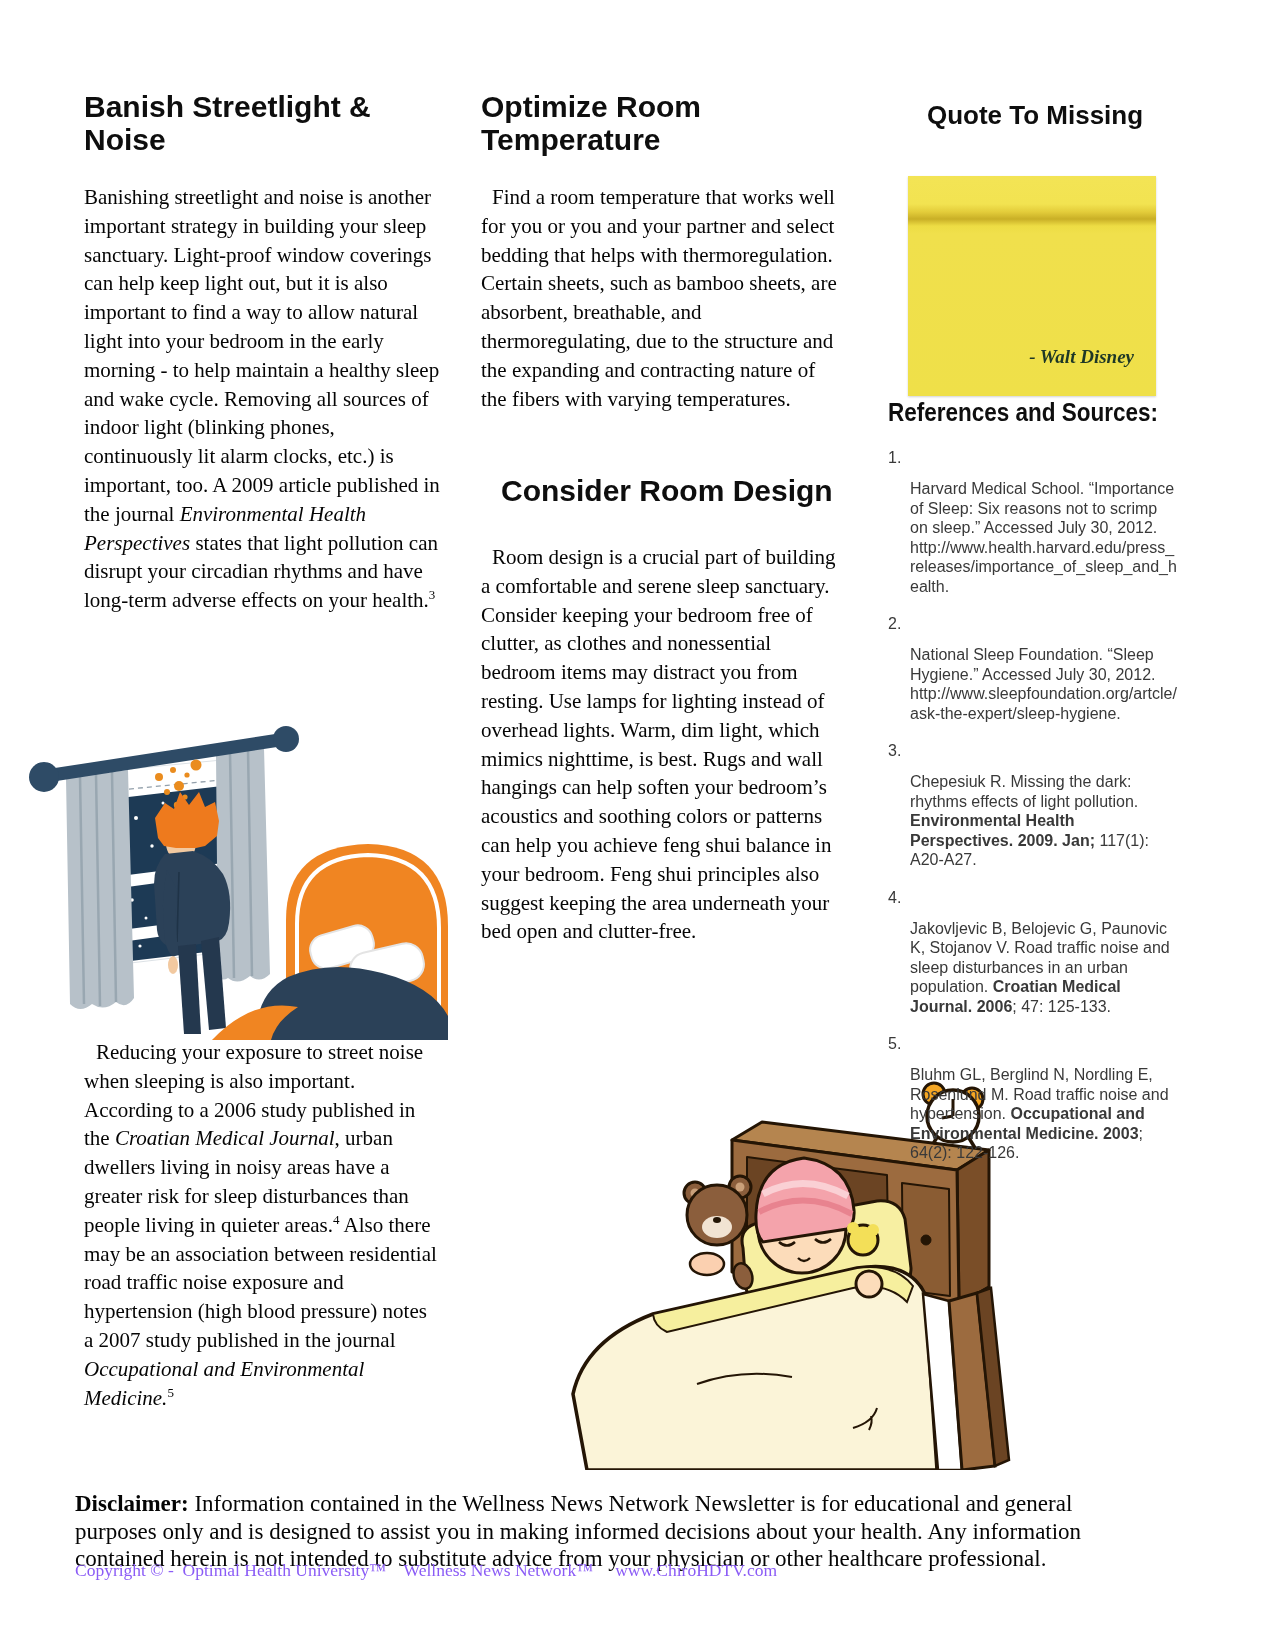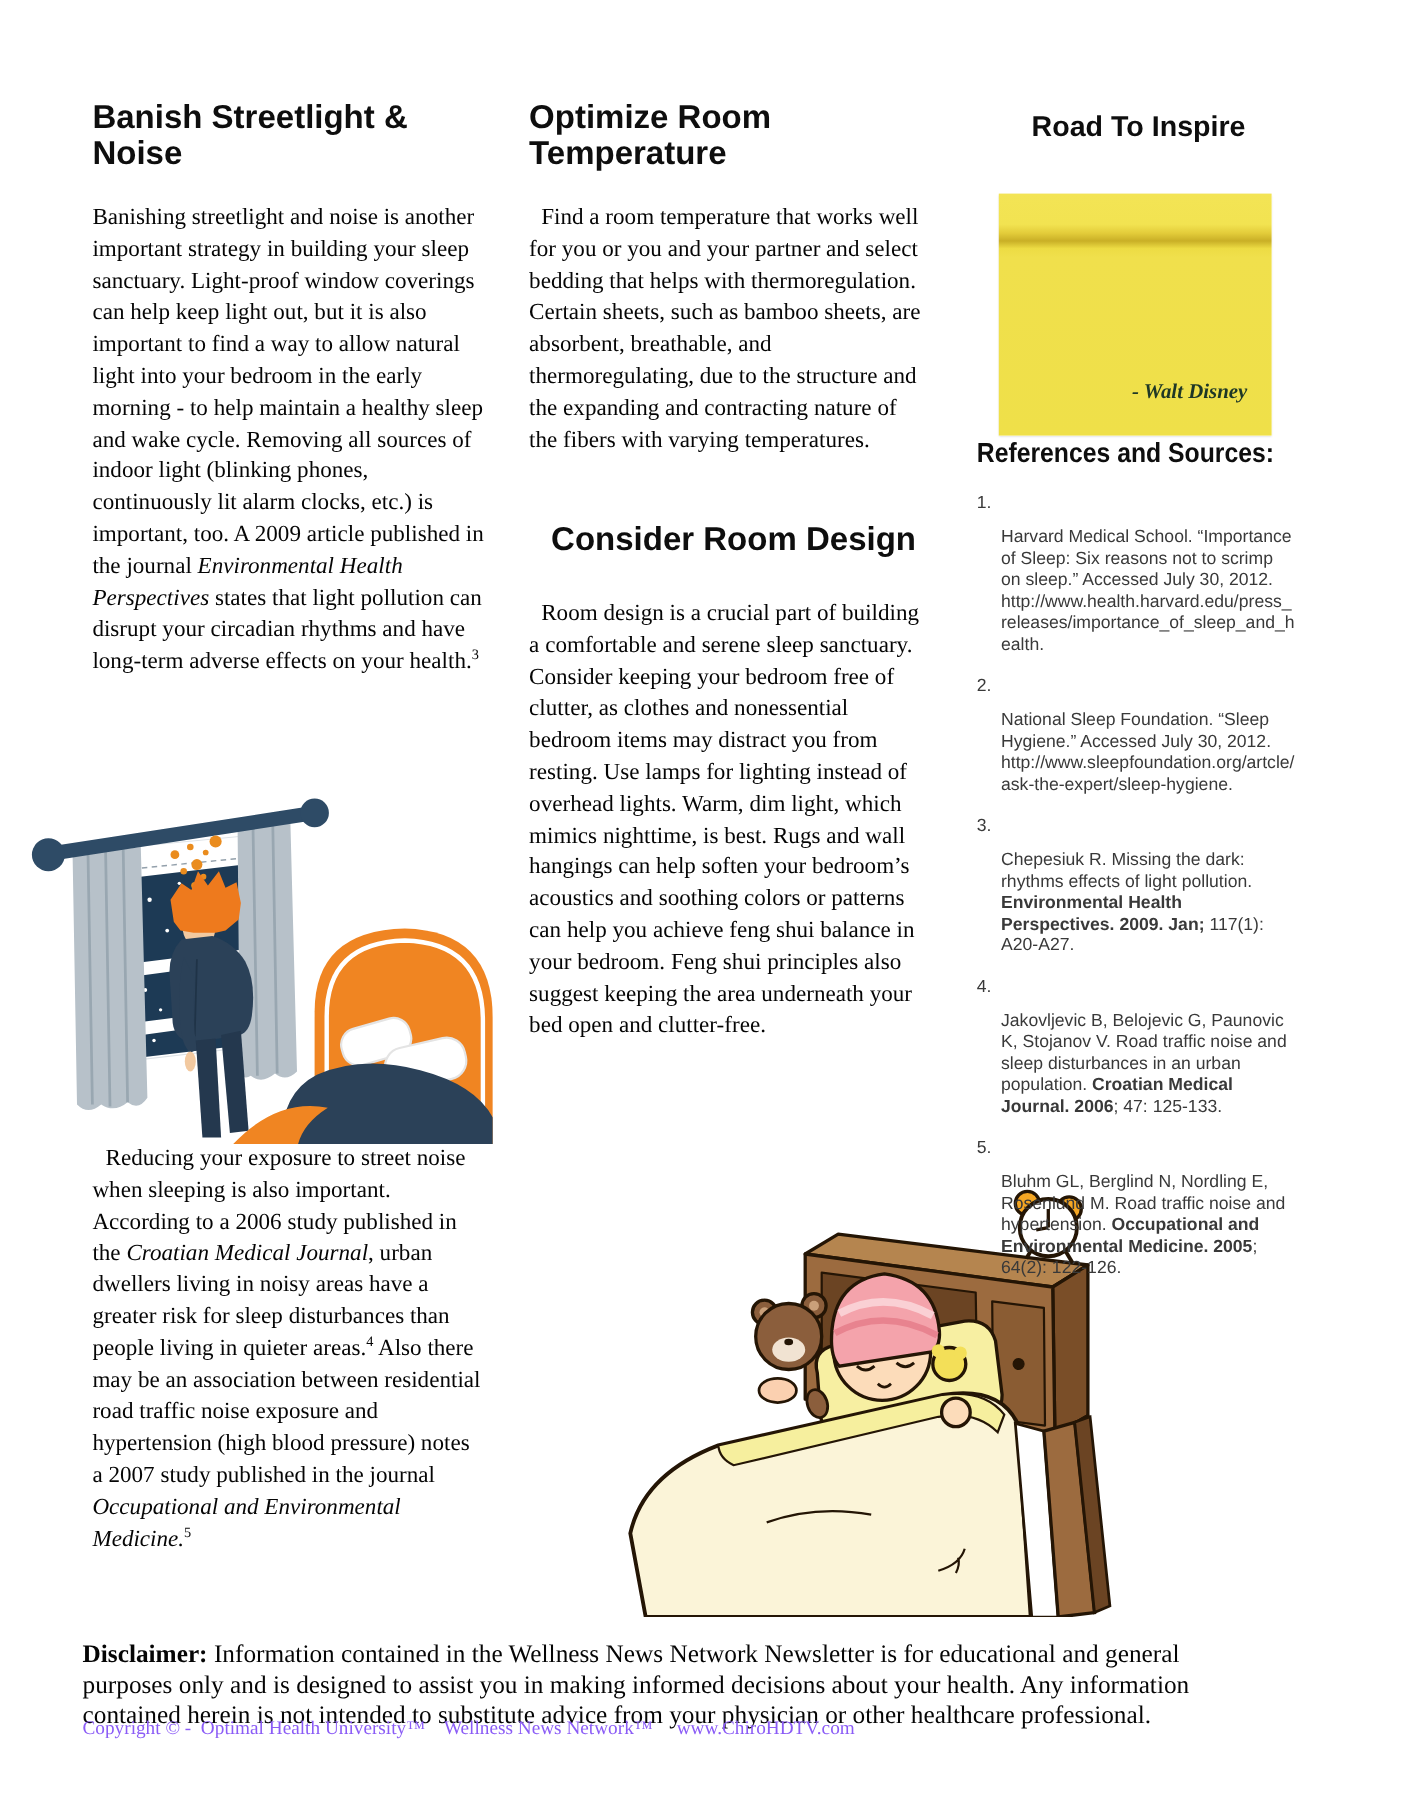--- a/index.html
+++ b/index.html
@@ -197,21 +197,21 @@
   </g>
 
   <g>
     <polygon points="366,252 392,259 405,428 381,428" fill="#ffffff" stroke="#241505" stroke-width="2.5"></polygon>
     <polygon points="392,259 420,251 438,424 405,428" fill="#9C6B3F" stroke="#241505" stroke-width="3"></polygon>
     <polygon points="420,251 434,246 452,418 438,424" fill="#6B4423" stroke="#241505" stroke-width="2.5"></polygon>
   </g>
 </svg>
 </div>
 
-<h2 class="abs gothic" style="left:855px; top:100px; width:360px; font-size:26px; text-align:center;">Road To Inspire</h2>
+<h2 class="abs gothic" style="left:855px; top:100px; width:360px; font-size:26px; text-align:center;">Quote To Missing</h2>
 
 <div class="abs note">
   <div class="quote-attrib">- Walt Disney</div>
 </div>
 
 <h2 class="abs gothic refs-head" style="left:888px; top:398px;">References and Sources:</h2>
 
 <div class="abs" style="left:888px; top:448px; width:290px;">
   <div class="ref-item">
     <span class="ref-num">1.</span>
@@ -224,19 +224,19 @@
   <div class="ref-item">
     <span class="ref-num">3.</span>
     <span class="ref-text"><span>Chepesiuk R. Missing the dark: rhythms effects of light pollution. </span><span class="b">Environmental Health Perspectives. 2009. Jan;</span><span> 117(1): A20-A27.</span></span>
   </div>
   <div class="ref-item">
     <span class="ref-num">4.</span>
     <span class="ref-text"><span>Jakovljevic B, Belojevic G, Paunovic K, Stojanov V. Road traffic noise and sleep disturbances in an urban population. </span><span class="b">Croatian Medical Journal. 2006</span><span>; 47: 125-133.</span></span>
   </div>
   <div class="ref-item">
     <span class="ref-num">5.</span>
-    <span class="ref-text"><span>Bluhm GL, Berglind N, Nordling E, Rosenlund M. Road traffic noise and hypertension. </span><span class="b">Occupational and Environmental Medicine. 2005</span><span>; 64(2): 122-126.</span></span>
+    <span class="ref-text"><span>Bluhm GL, Berglind N, Nordling E, Rosenlund M. Road traffic noise and hypertension. </span><span class="b">Occupational and Environmental Medicine. 2003</span><span>; 64(2): 122-126.</span></span>
   </div>
 </div>
 
 <p class="abs disclaimer" style="left:75px; top:1490px; width:1055px;"><span class="b">Disclaimer:</span><span> Information contained in the Wellness News Network Newsletter is for educational and general purposes only and is designed to assist you in making informed decisions about your health. Any information contained herein is not intended to substitute advice from your physician or other healthcare professional.</span></p>
 
 <p class="abs copyright" style="left:75px; top:1560px; width:1100px;">Copyright © -  Optimal Health University™    Wellness News Network™     www.ChiroHDTV.com</p>
 
 </body></html>

